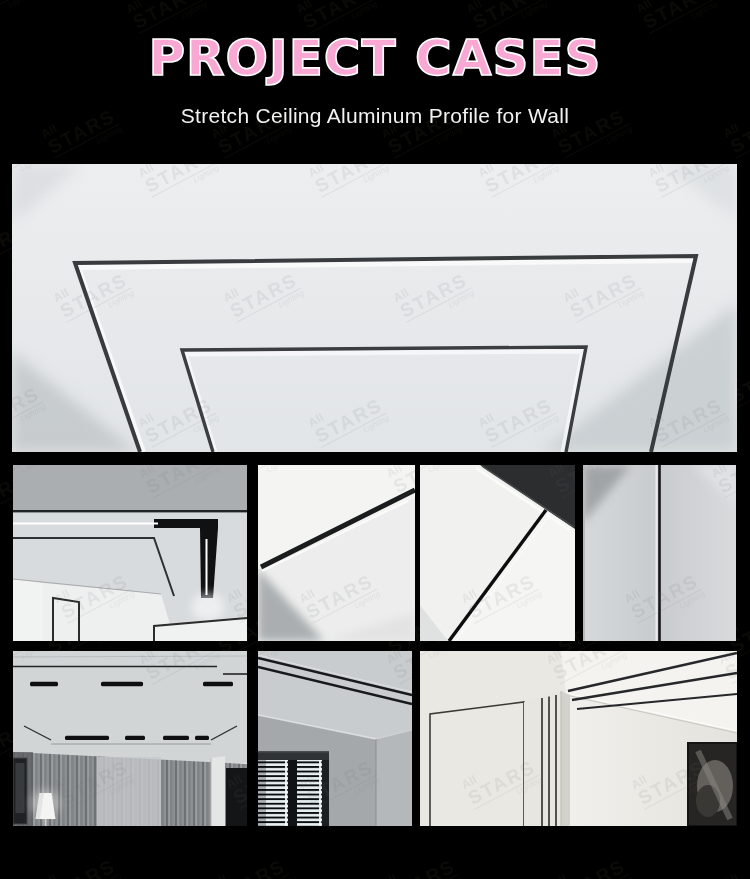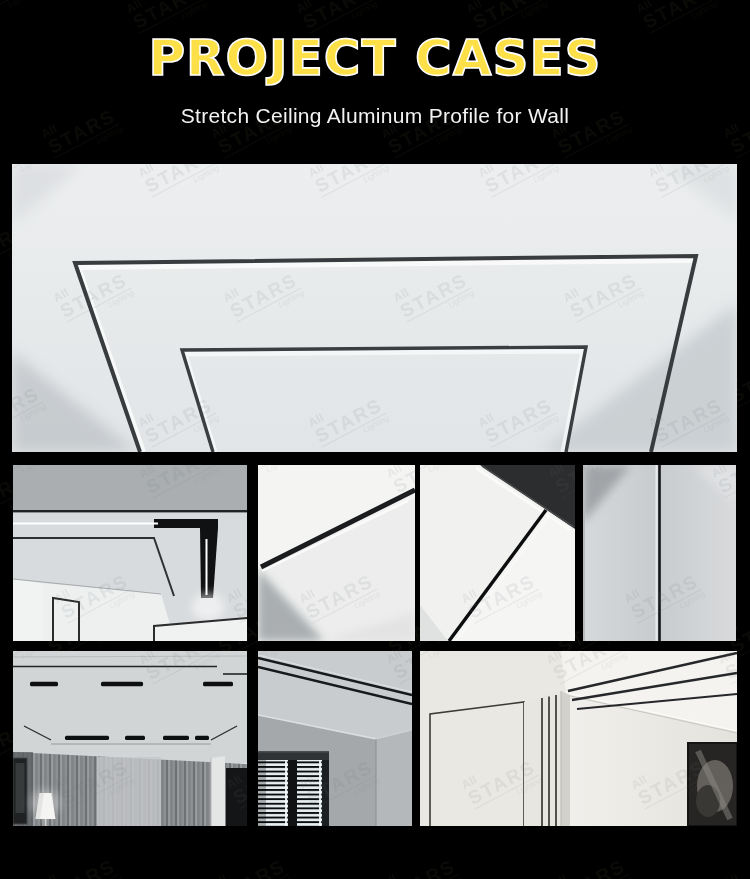--- a/index.html
+++ b/index.html
@@ -1,21 +1,21 @@
 <!DOCTYPE html>
 <html><head>
 <meta charset="utf-8">
 <style>
   html,body{margin:0;padding:0;background:#000;}
   #stage{position:relative;width:750px;height:879px;background:#000;overflow:hidden;
          font-family:"Liberation Sans",sans-serif;}
   
   .header{position:absolute;top:0;left:0;right:0;height:164px;text-align:center;z-index:2;}
   .title{margin:0;padding-top:30px;font-family:"DejaVu Sans",sans-serif;font-weight:bold;
-         font-size:50px;line-height:1.12;letter-spacing:1px;color:#fde047;
+         font-size:50px;line-height:1.12;letter-spacing:1px;color:#f9a8d4;
          -webkit-text-stroke:1.6px #fff;}
   .subtitle{margin:0;padding-top:18px;font-size:21px;font-weight:400;color:#f2f2f2;
             letter-spacing:.3px;}
   
   .tile{position:absolute;overflow:hidden;z-index:1;background:#e8eaec;}
   .tile svg{position:absolute;inset:0;display:block;}
   #hero {left:12px; top:164px; width:725px; height:288px;}
   #r2c1 {left:13px; top:465px; width:234px; height:176px;}
   #r2c2 {left:258px;top:465px; width:157px; height:176px;}
   #r2c3 {left:420px;top:465px; width:155px; height:176px;}

